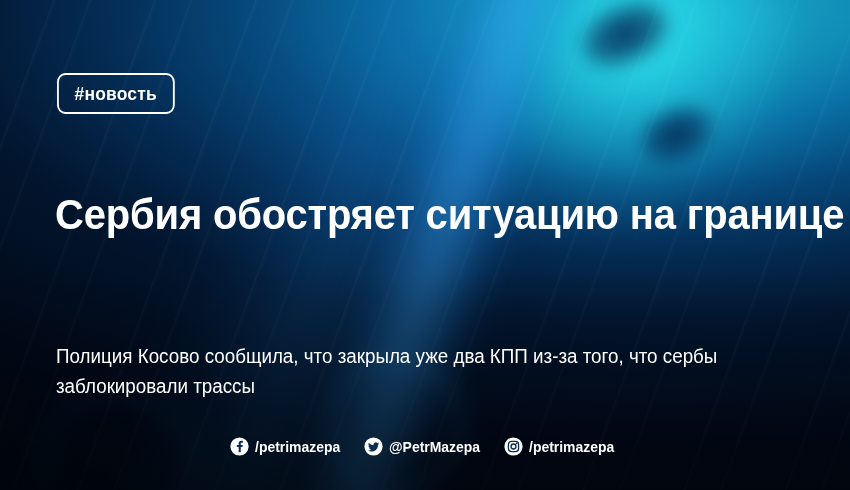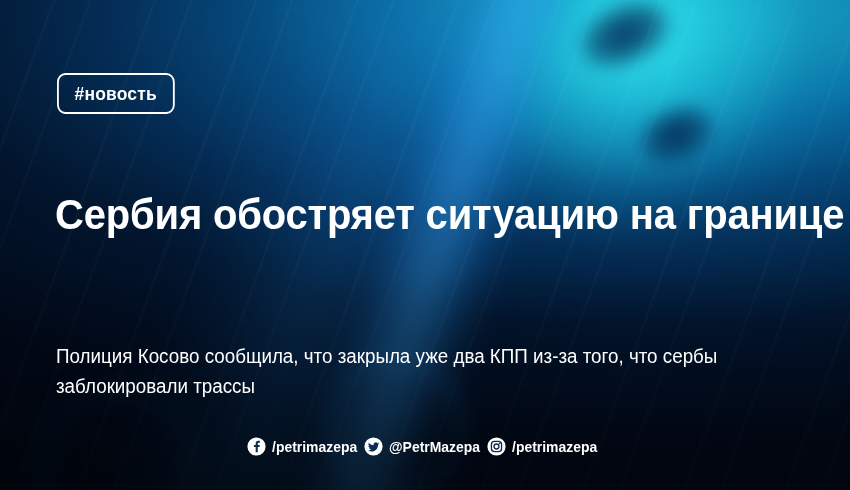--- a/index.html
+++ b/index.html
@@ -155,21 +155,21 @@
     transform:scaleX(0.94);
     transform-origin:left top;
   }
 
   .social-bar {
     position:absolute;
     left:0; right:0; top:437px;
     display:flex;
     justify-content:center;
     align-items:center;
-    gap:0;
+    gap:17px;
   }
   .social-item {
     display:flex;
     align-items:center;
     gap:6px;
     color:#ffffff;
     font-size:15px;
     font-weight:700;
     font-family:"Liberation Sans Narrow","Liberation Sans", sans-serif;
     white-space:nowrap;

